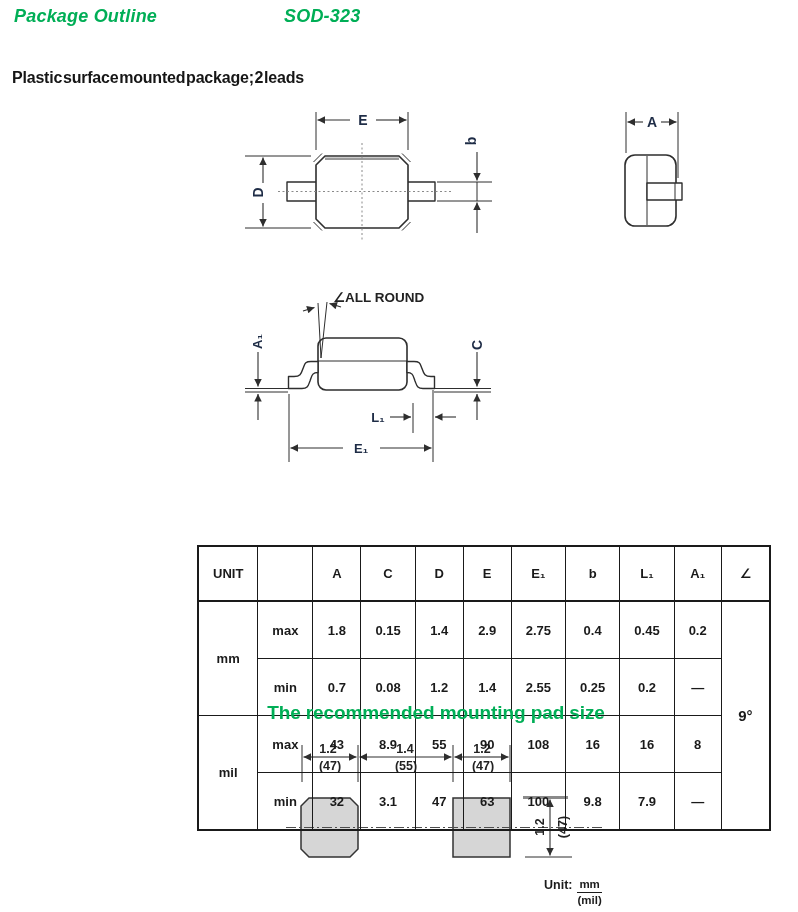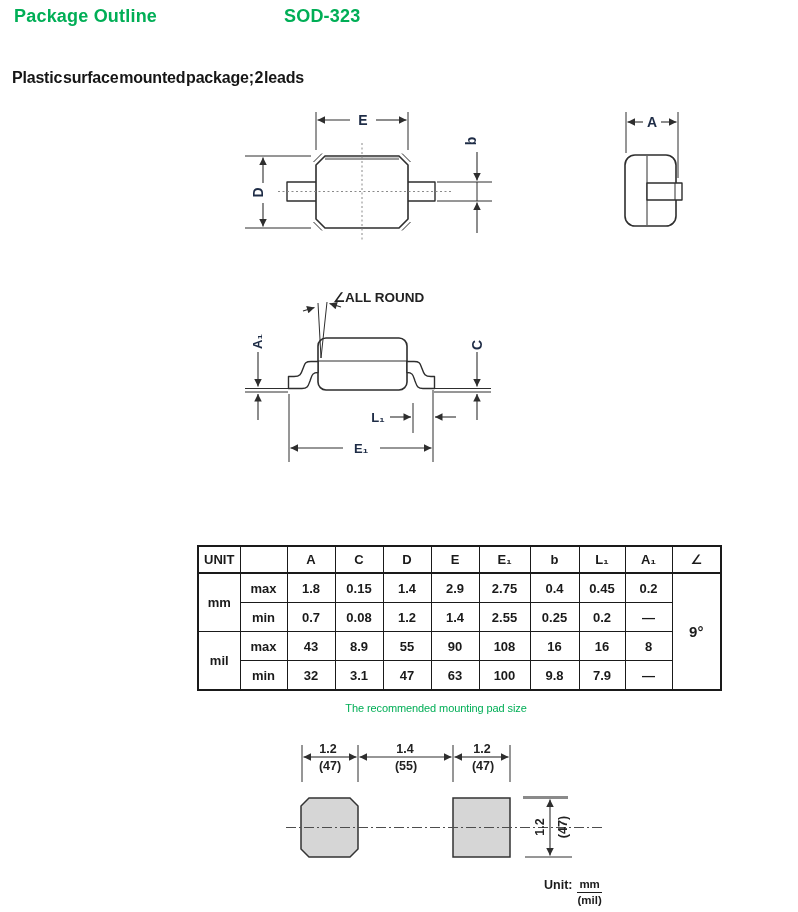--- a/index.html
+++ b/index.html
@@ -2,41 +2,41 @@
 <html><head>
 <meta charset="utf-8">
 <style>
   html,body{margin:0;padding:0;}
   body{
     width:798px;height:912px;position:relative;background:#ffffff;
     font-family:"Liberation Sans","DejaVu Sans",sans-serif;overflow:hidden;
   }
   .abs{position:absolute;}
   .green{color:#00AE56;}
-  .h1{font-size:18px;font-weight:bold;letter-spacing:.2px;}
+  .h1{font-size:18px;font-weight:bold;letter-spacing:.2px;font-style:italic;}
   .subtitle{font-size:16px;font-weight:bold;color:#161616;letter-spacing:-.2px;word-spacing:-3.5px;}
-  .h2{font-size:11px;font-weight:normal;text-align:center;letter-spacing:-.1px;}
+  .h2{font-size:19px;font-weight:bold;text-align:center;letter-spacing:-.1px;}
   svg{position:absolute;left:0;top:0;}
   svg text{font-family:"Liberation Sans","DejaVu Sans",sans-serif;}
   .ln{stroke:#2e2e2e;stroke-width:1.6;fill:#ffffff;stroke-linejoin:round;}
   .thin{stroke:#2e2e2e;stroke-width:1;fill:none;}
   .dim{stroke:#2e2e2e;stroke-width:1.1;fill:none;}
   .cl{stroke:#8a8a8a;stroke-width:1;stroke-dasharray:2 2.5;fill:none;}
   .cl2{stroke:#4d4d4d;stroke-width:1.1;stroke-dasharray:10 3 2 3;fill:none;}
   .dimtxt{font-size:14px;font-weight:bold;fill:#1e2c46;}
   .dimtxt-s{font-size:13px;font-weight:bold;fill:#1e2c46;}
   .notetxt{font-size:13.5px;font-weight:bold;fill:#222222;}
   .padtxt{font-size:12.5px;font-weight:bold;fill:#222222;}
   .padshape{fill:#d6d6d6;stroke:#333333;stroke-width:1.5;stroke-linejoin:miter;}
 
   
   .dimtable{border-collapse:collapse;border:2px solid #1a1a1a;
     font-size:13px;font-weight:bold;color:#1a1a1a;table-layout:fixed;}
   .dimtable th,.dimtable td{border:1px solid #1a1a1a;text-align:center;
-    vertical-align:middle;padding:0;font-weight:bold;}
+    vertical-align:middle;padding:14px;font-weight:bold;}
   .dimtable thead th{height:25px;border-bottom:2px solid #1a1a1a;}
   .dimtable td{height:28px;}
   .angle-cell{font-size:15px;}
 
   
   .unitnote{display:flex;align-items:flex-start;gap:5px;font-weight:bold;color:#1c1c1c;}
   .unitnote .lbl{font-size:12.5px;}
   .frac{display:inline-flex;flex-direction:column;align-items:center;font-size:11.5px;line-height:1.1;}
   .frac .bar{width:100%;border-top:1.5px solid #1c1c1c;margin:1px 0;}
 </style>

